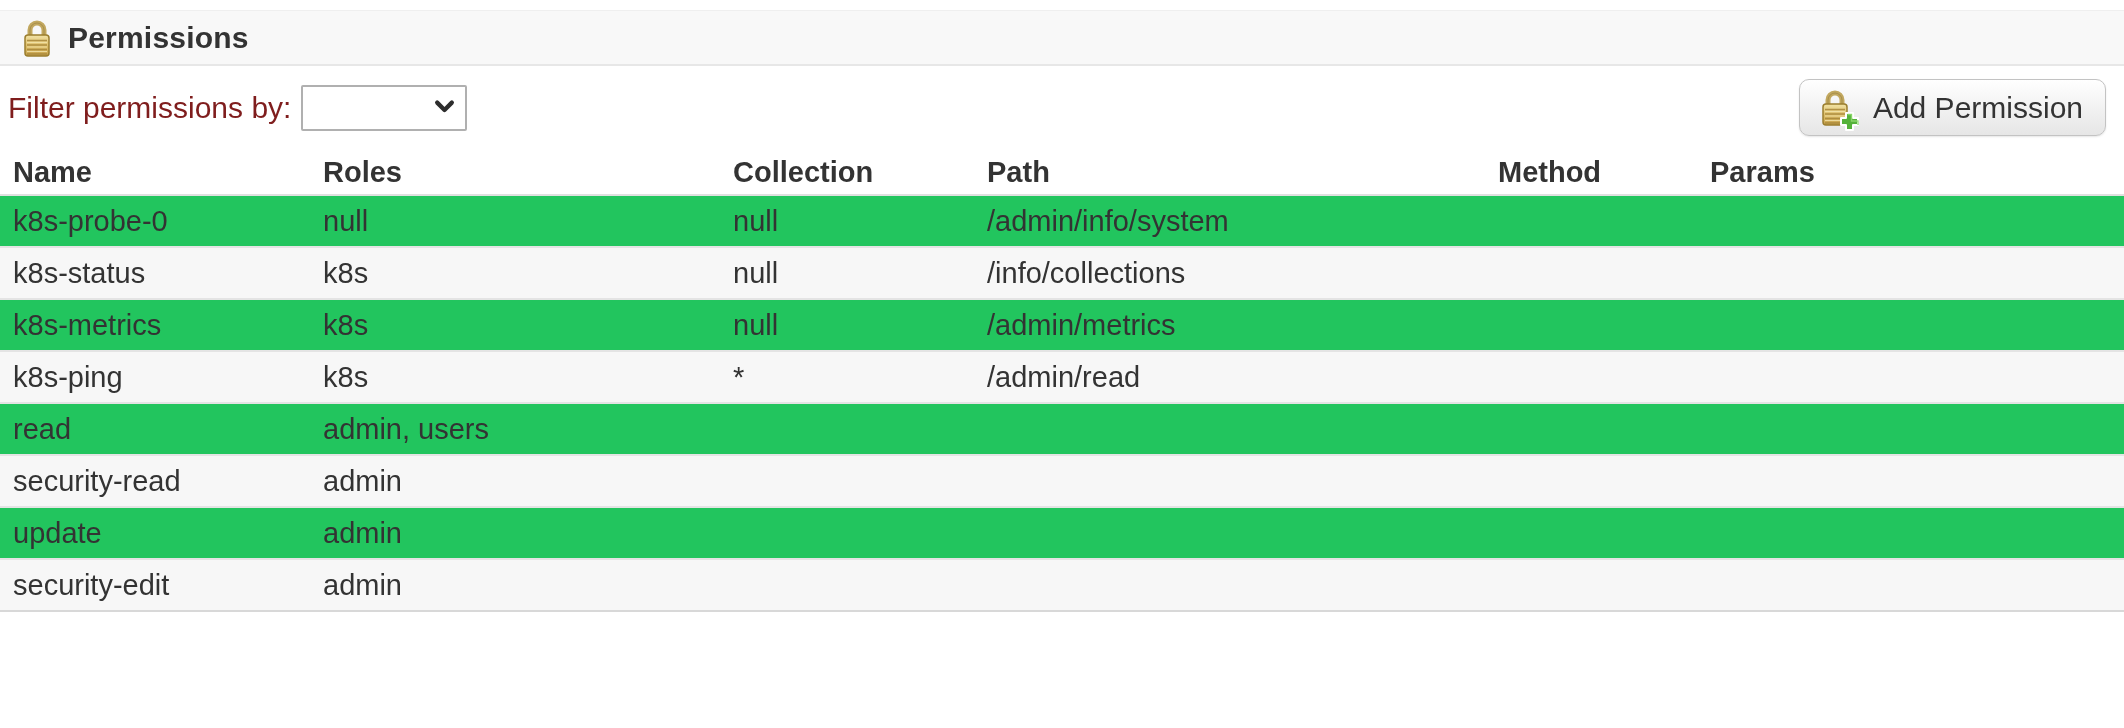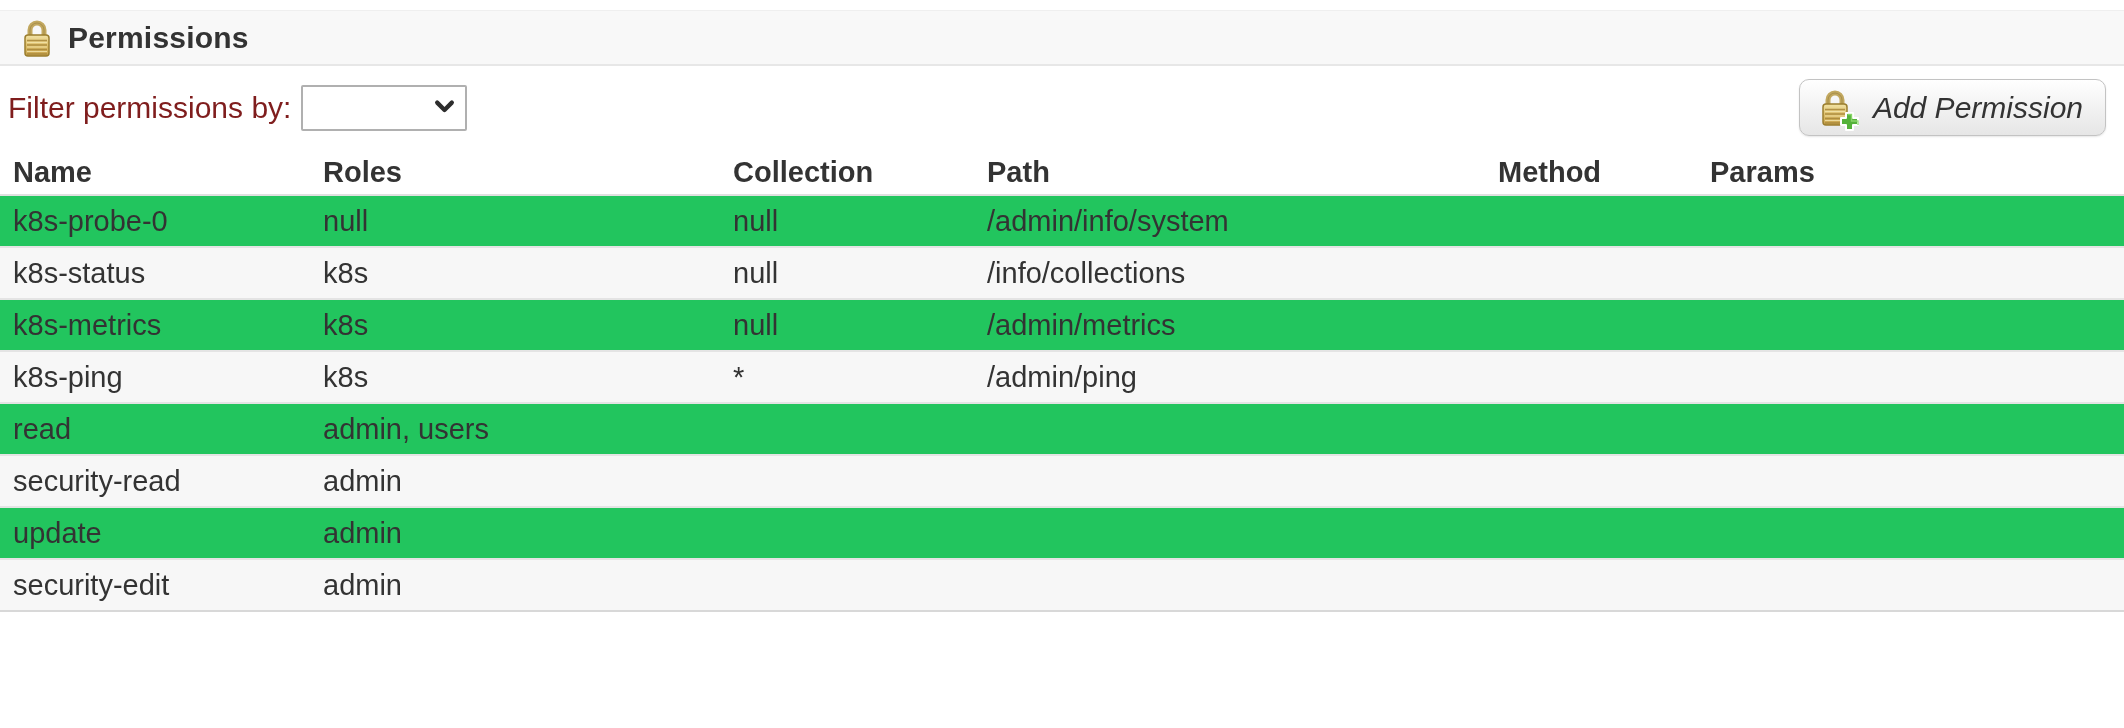--- a/index.html
+++ b/index.html
@@ -84,21 +84,20 @@
     box-sizing: border-box;
     padding: 0 22px 0 16px;
     border: 1px solid #c3c3c3;
     border-radius: 10px;
     background: linear-gradient(#ffffff, #ededed 70%, #e6e6e6);
     box-shadow: 0 1px 2px rgba(0,0,0,0.10);
     font-family: "Liberation Sans", sans-serif;
     font-size: 30px;
     color: #333;
     cursor: pointer;
-    font-style: italic;
   }
 
   
   table.permissions-table {
     width: 2124px;
     margin-top: 13px;
     border-collapse: separate;
     border-spacing: 0;
     table-layout: fixed;
   }
@@ -223,21 +222,21 @@
     <td>k8s</td>
     <td>null</td>
     <td>/admin/metrics</td>
     <td></td>
     <td></td>
   </tr>
       <tr>
     <td>k8s-ping</td>
     <td>k8s</td>
     <td>*</td>
-    <td>/admin/ping</td>
+    <td>/admin/read</td>
     <td></td>
     <td></td>
   </tr>
       <tr>
     <td>read</td>
     <td>admin, users</td>
     <td></td>
     <td></td>
     <td></td>
     <td></td>

